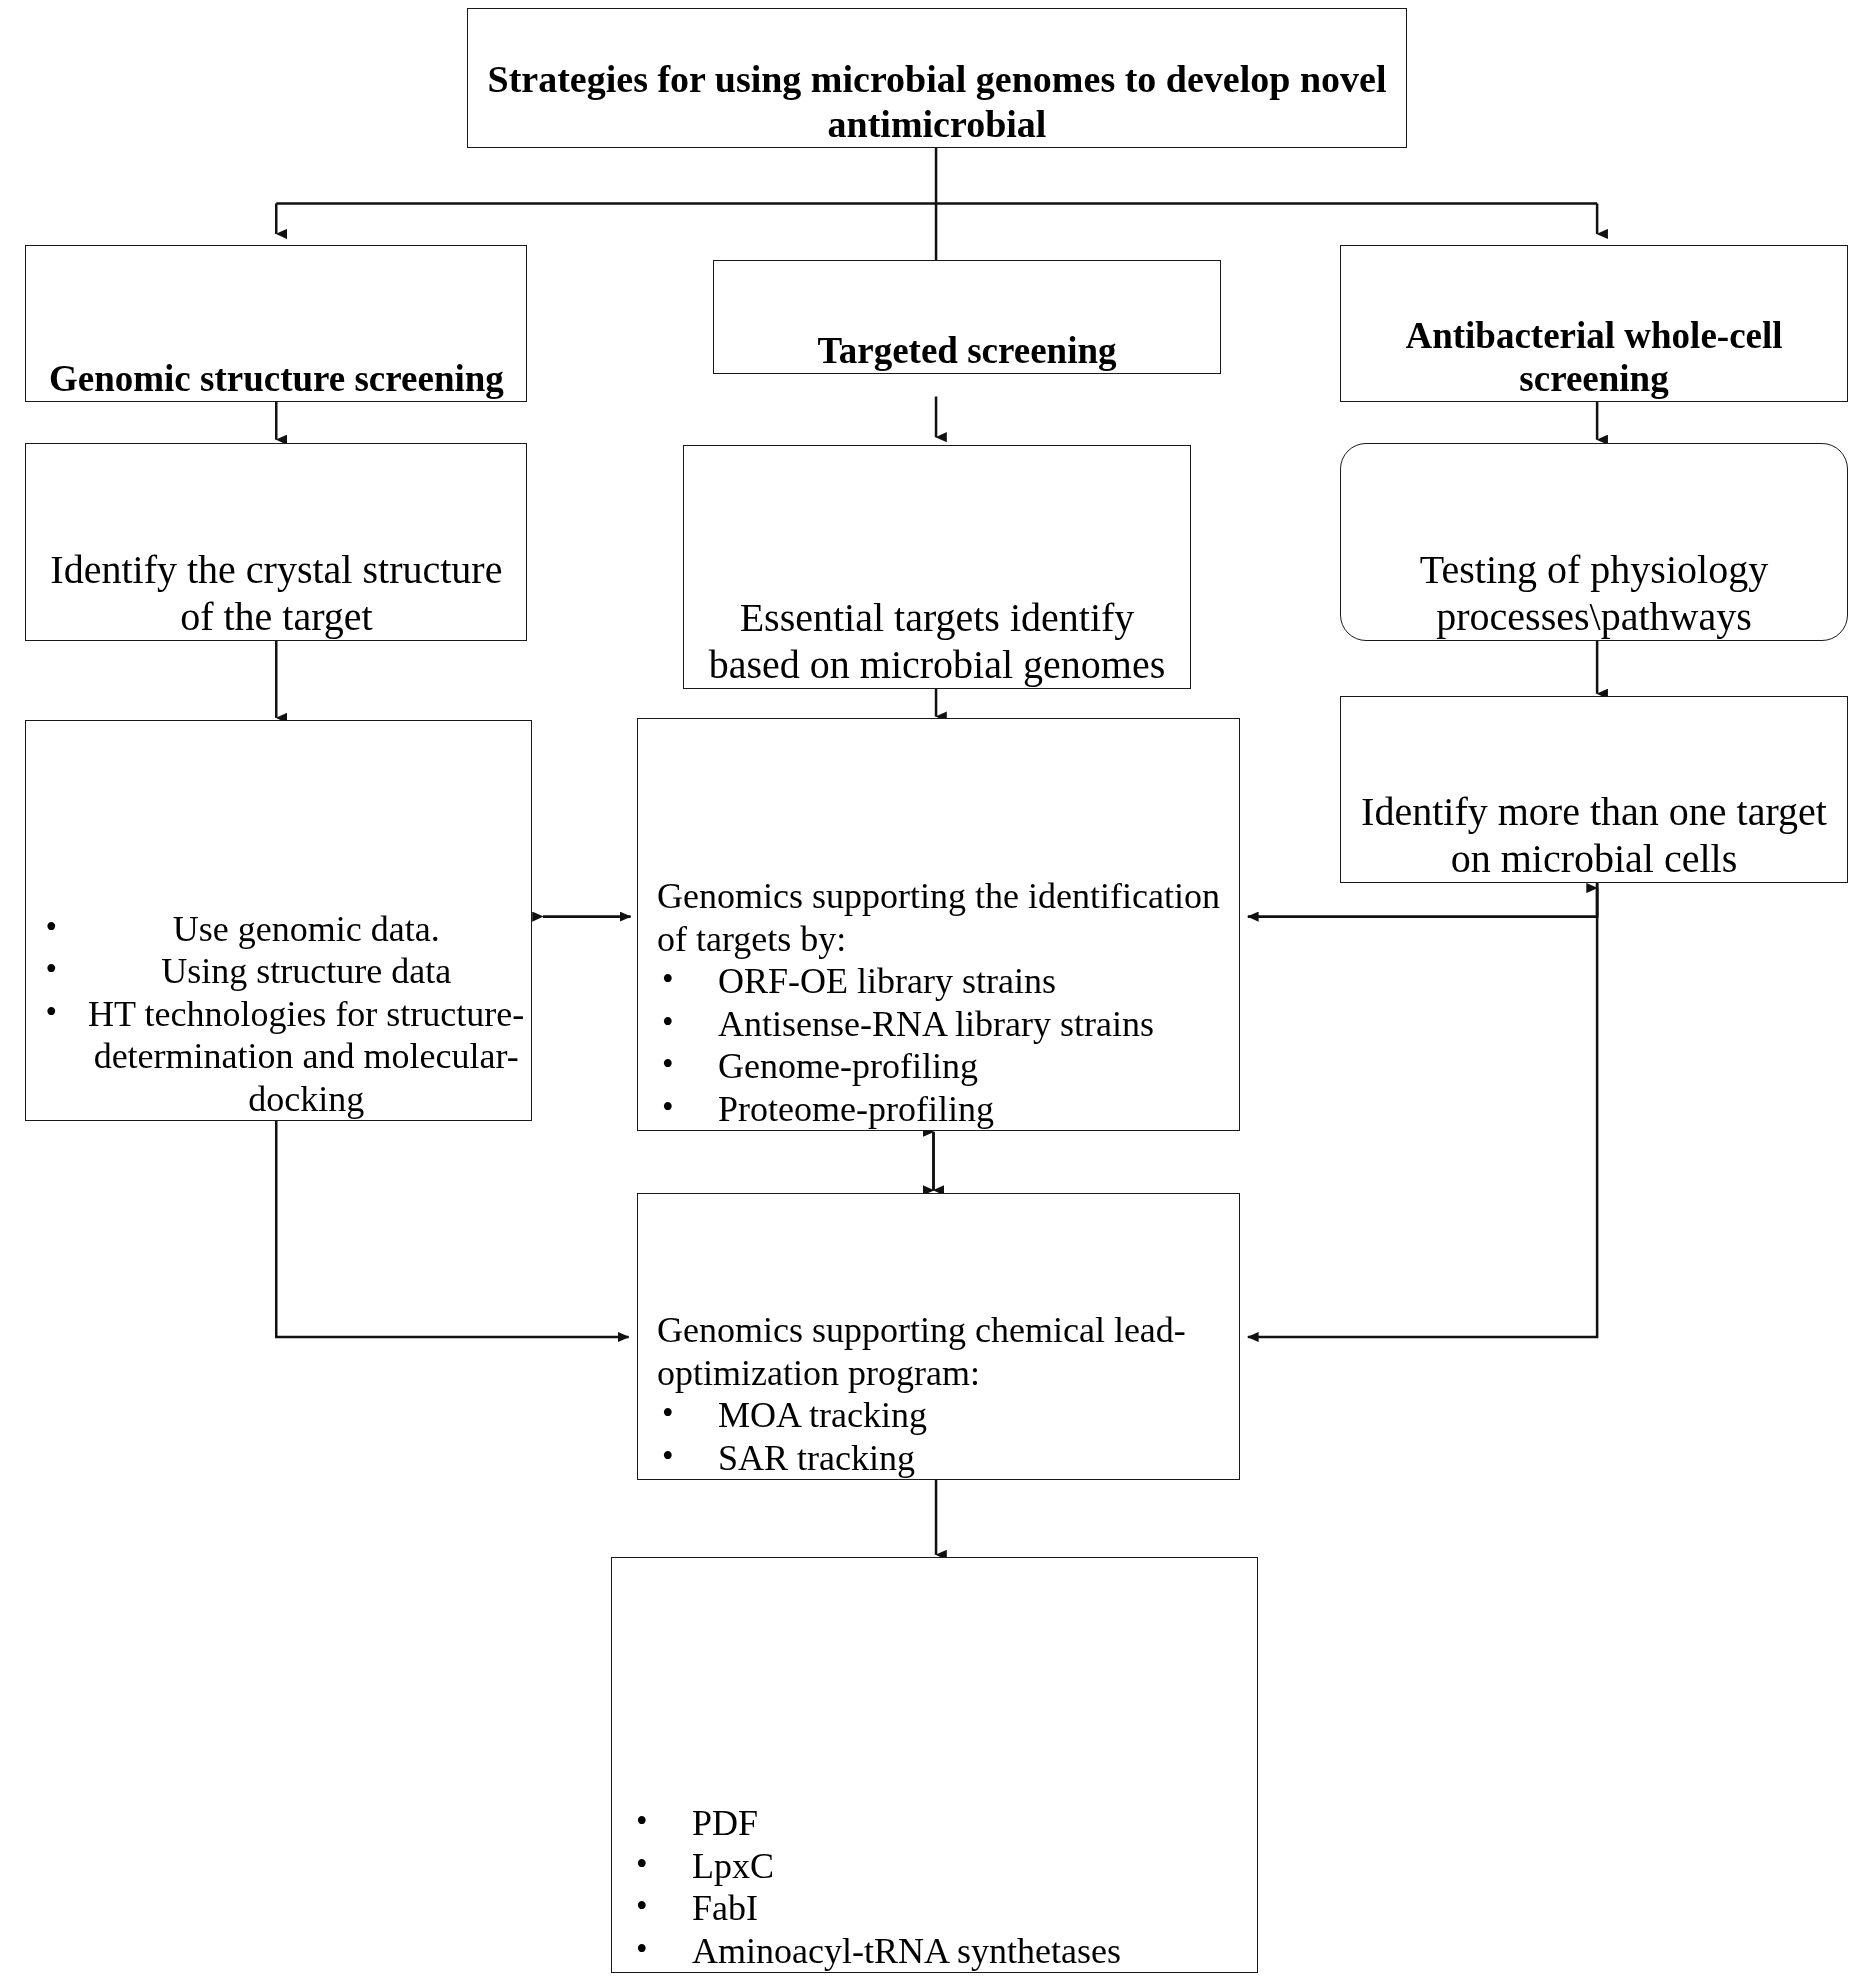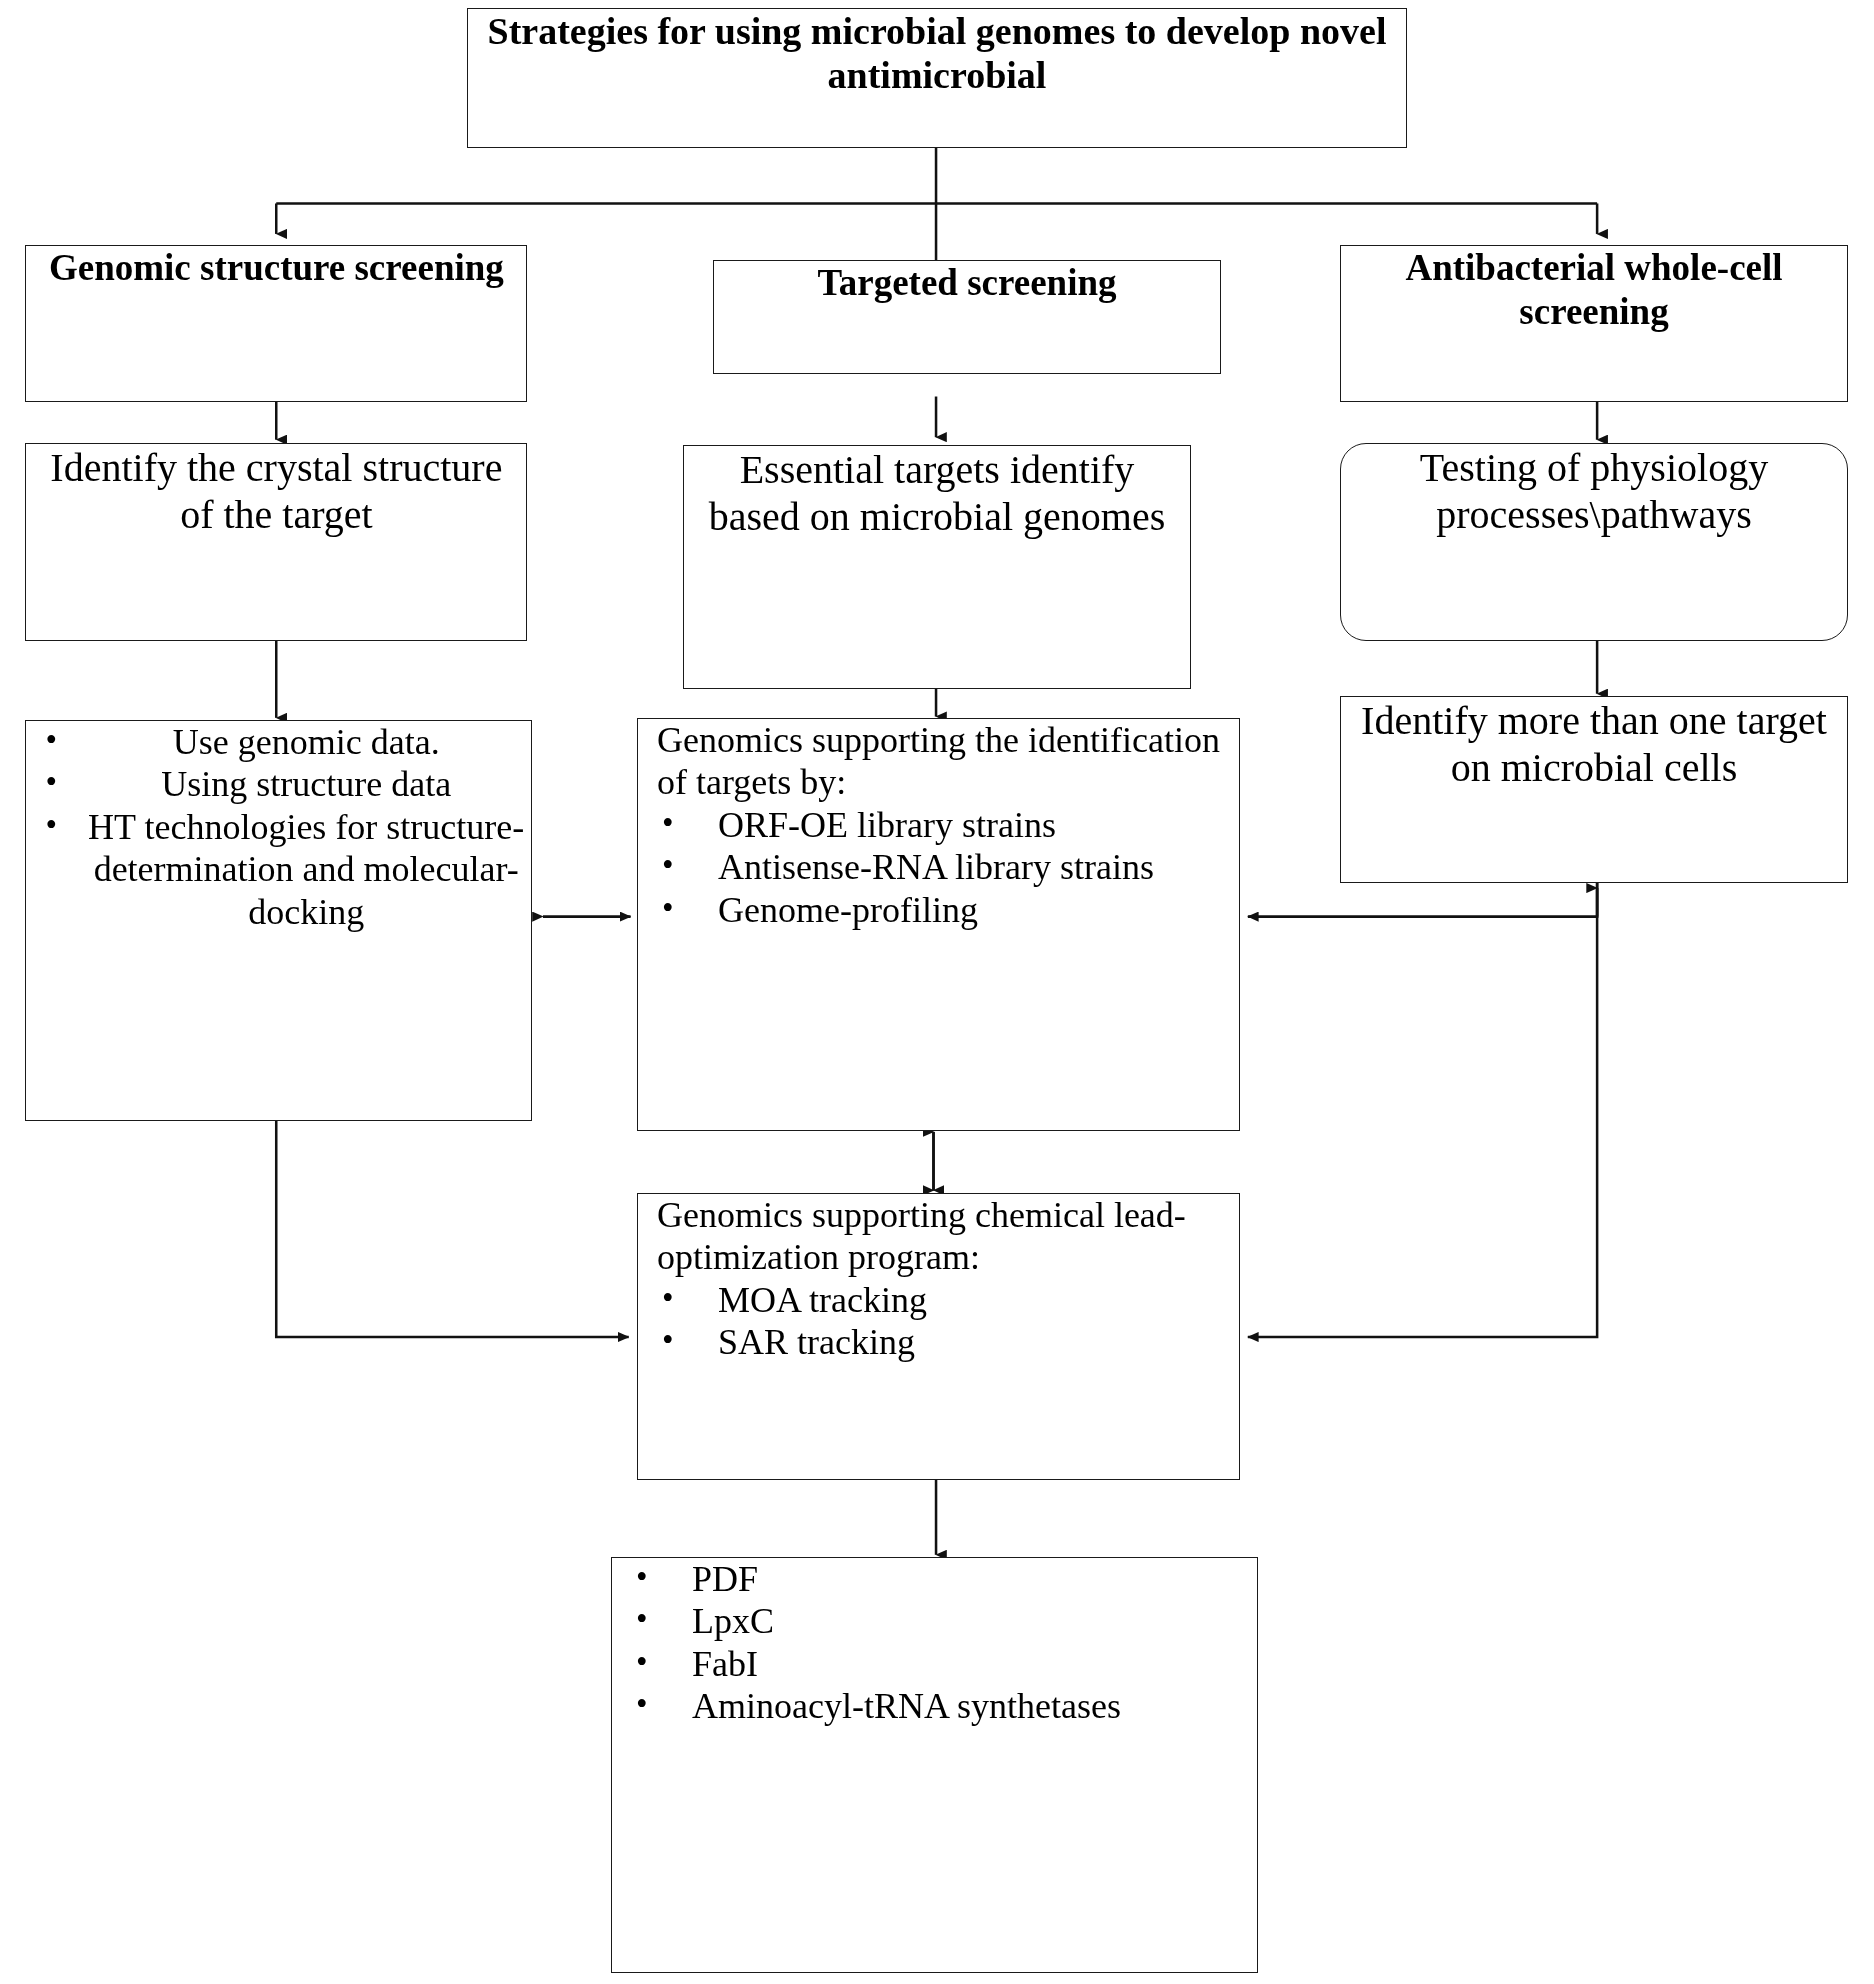--- a/index.html
+++ b/index.html
@@ -24,21 +24,21 @@
     height: 1985px;
     pointer-events: none;
   }
   .node {
     position: absolute;
     box-sizing: border-box;
     border: 1.9px solid #1a1a1a;
     background: #ffffff;
     display: flex;
     flex-direction: column;
-    justify-content: flex-start;
+    justify-content: flex-end;
     line-height: 1.18;
   }
   .node.center    { align-items: center; text-align: center; }
   .node.leftalign { align-items: flex-start; text-align: left; }
   .title-text {
     font-weight: bold;
     font-size: 38px;
     padding: 0 16.5px;
   }
   .head-text {
@@ -165,20 +165,21 @@
   <div class="node center" style="left:683px; top:445px; width:508px; height:244px;">
     <div class="body-text">Essential targets identify based on microbial genomes</div>
   </div>
 
   <div class="node leftalign" style="left:637px; top:718px; width:603px; height:413px;">
     <div class="lead-text">Genomics supporting the identification of targets by:</div>
     <ul class="bullets left-list">
       <li>ORF-OE library strains</li>
       <li>Antisense-RNA library strains</li>
       <li>Genome-profiling</li>
+      <li>Proteome-profiling</li>
     </ul>
   </div>
 
   <div class="node center" style="left:1340px; top:245px; width:508px; height:157px;">
     <div class="head-text">Antibacterial whole-cell screening</div>
   </div>
 
   <div class="node center" style="left:1340px; top:443px; width:508px; height:198px;border-radius:26px;">
     <div class="body-text">Testing of physiology processes\pathways</div>
   </div>

